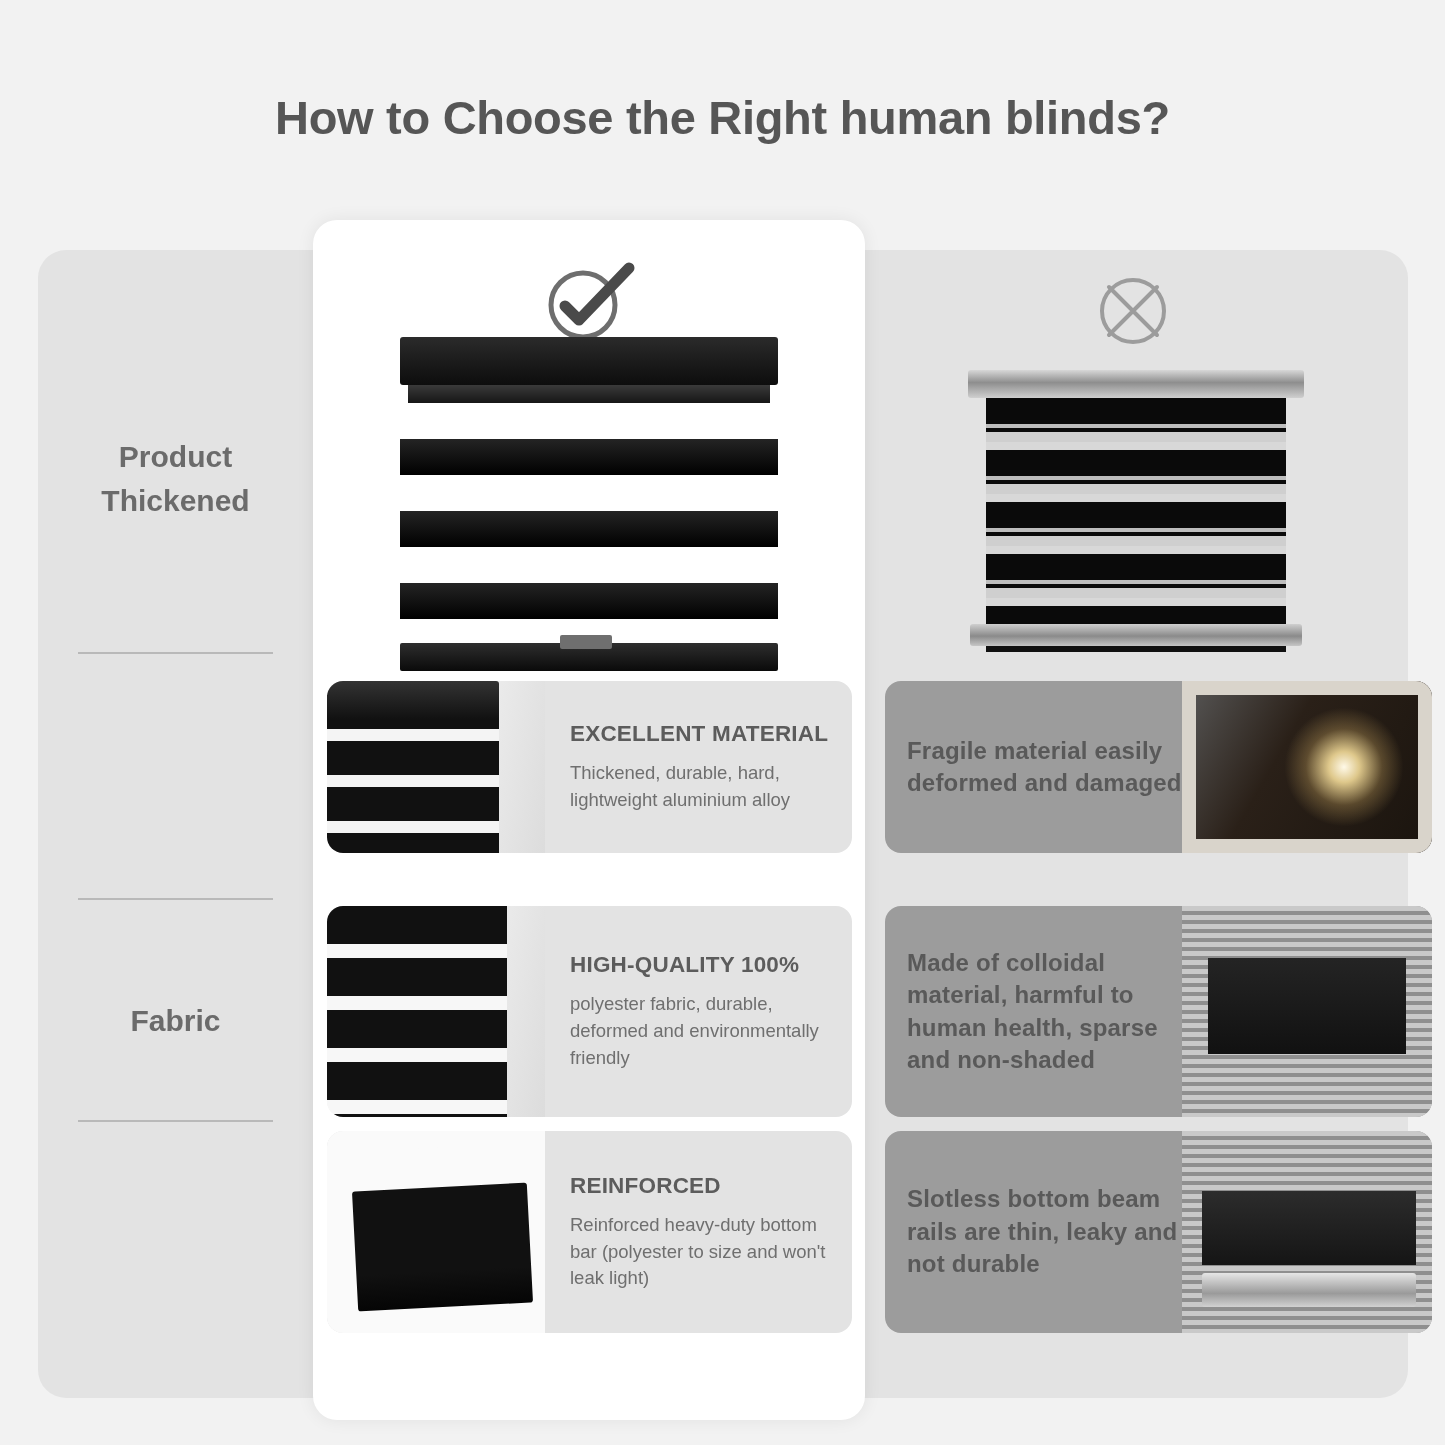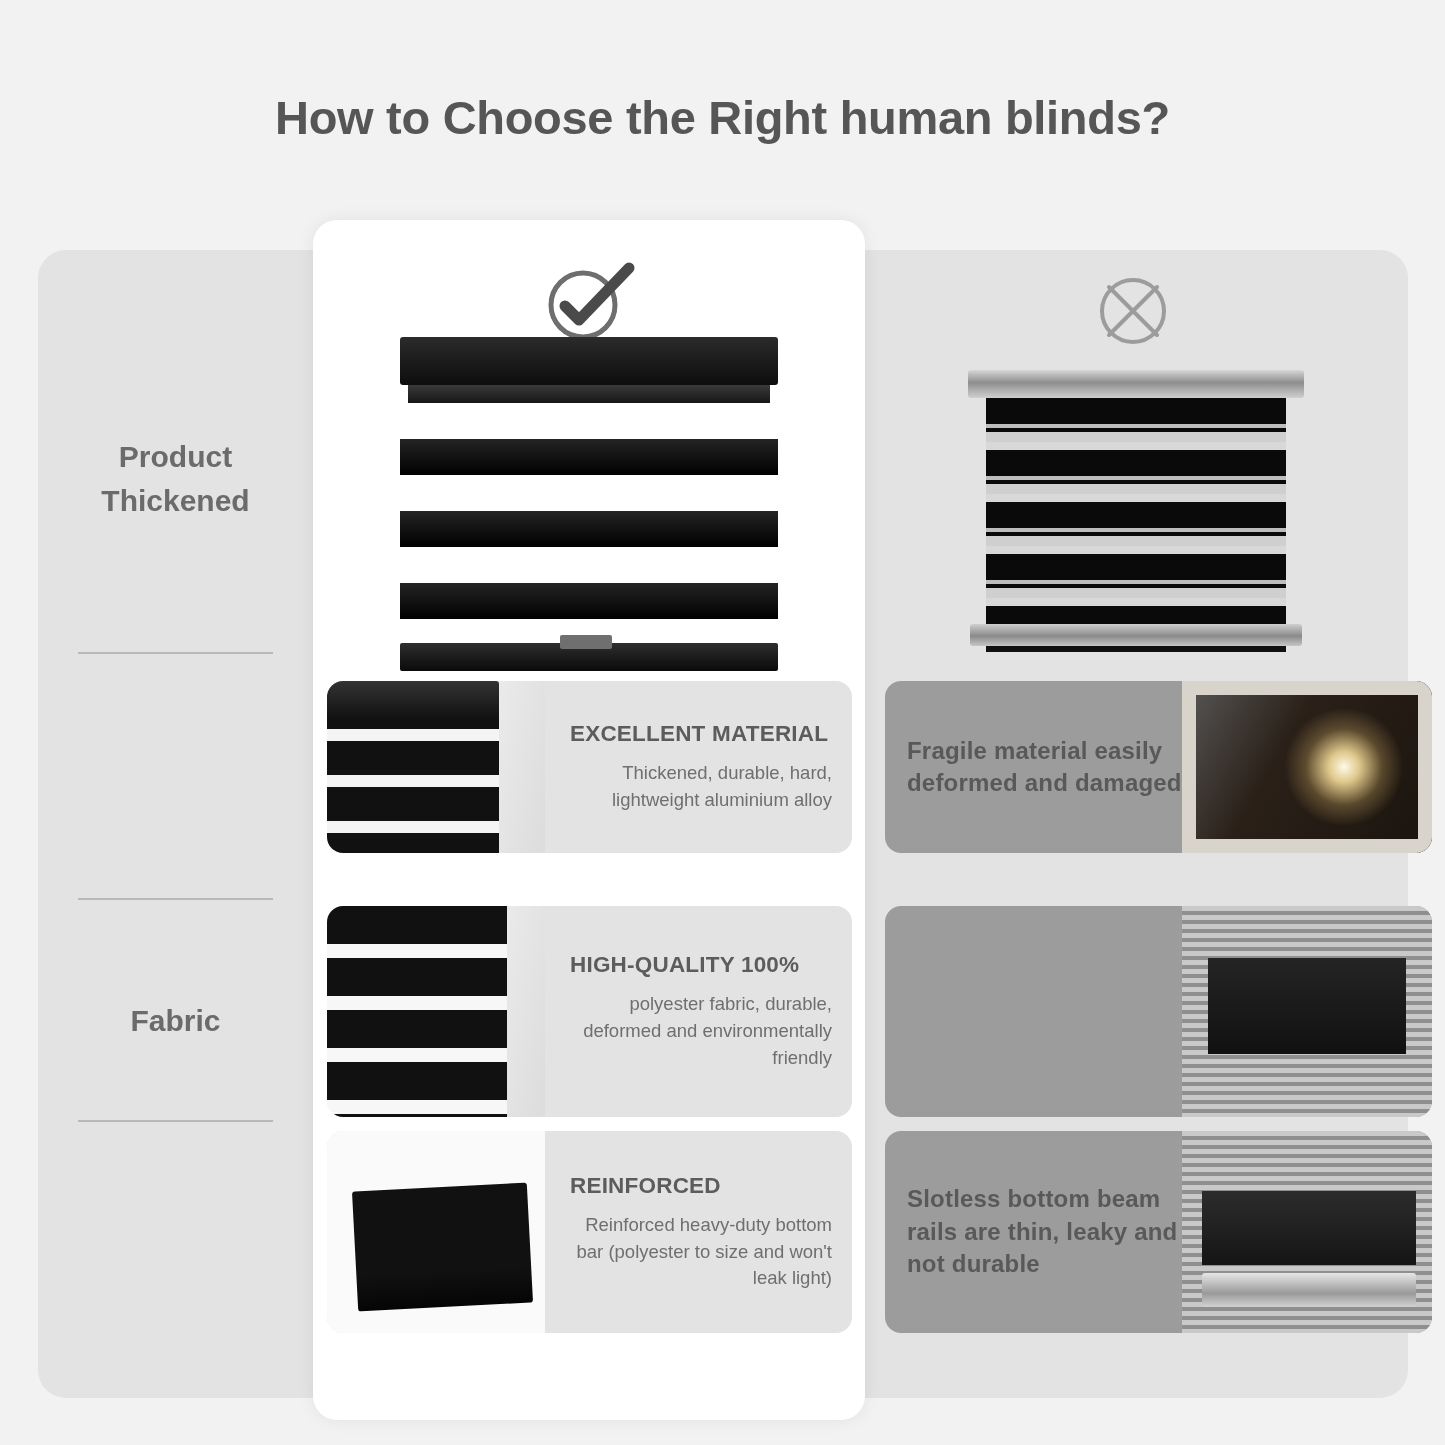--- a/index.html
+++ b/index.html
@@ -185,21 +185,20 @@
     font-weight: bold;
     color: #5c5c5c;
     letter-spacing: 0.2px;
     margin-bottom: 12px;
     line-height: 1.25;
   }
   .f-desc {
     font-size: 18.5px;
     color: #6f6f6f;
     line-height: 1.45;
-    text-align: right;
   }
   .feature.bad .f-head {
     font-size: 24px;
     color: #595959;
     margin-bottom: 0;
     line-height: 1.35;
   }
 
   
   .mi-frame {
@@ -353,20 +352,23 @@
     <div class="f-head">HIGH-QUALITY 100%</div>
     <div class="f-desc">polyester fabric, durable, deformed and environmentally friendly</div>
   </div>
 </div>
 
 <div class="feature bad f-row2">
   <div class="f-img">
     <div class="bi-stripes"></div>
     <div class="bi-dark-block"></div>
   </div>
+  <div class="f-text">
+    <div class="f-head">Made of colloidal material, harmful to human health, sparse and non-shaded</div>
+  </div>
 </div>
 
 <div class="feature good f-row3">
   <div class="f-img">
     <div class="mi-frame" style="background:#fafafa;"></div>
     <div class="mi-white-band"></div>
     <div class="mi-bottom-rail"></div>
   </div>
   <div class="f-text">
     <div class="f-head">REINFORCED</div>

